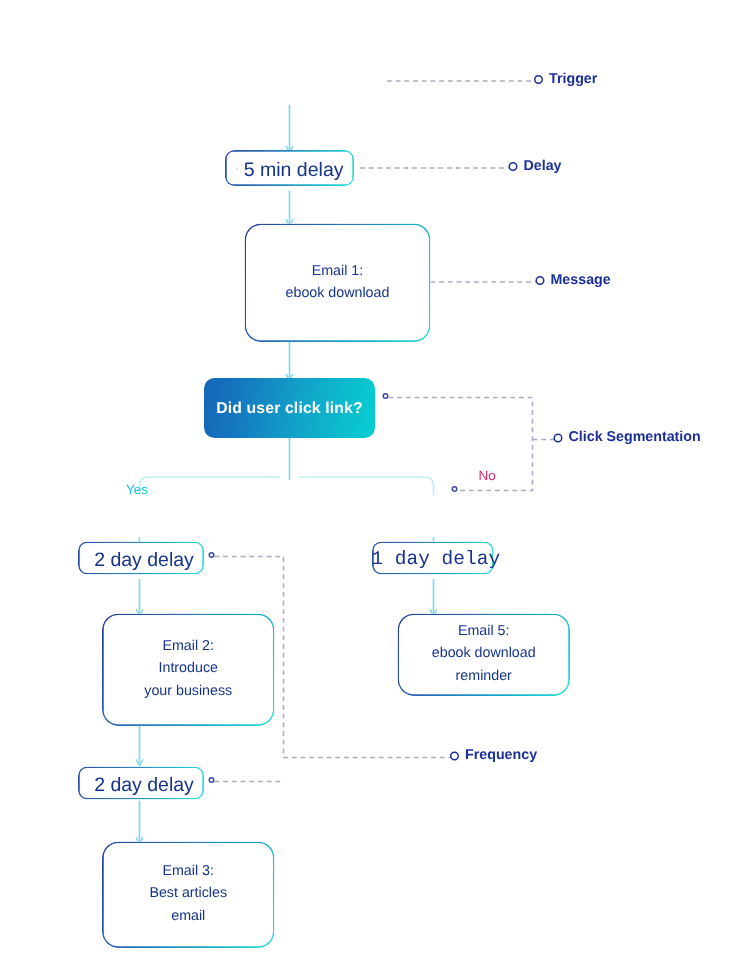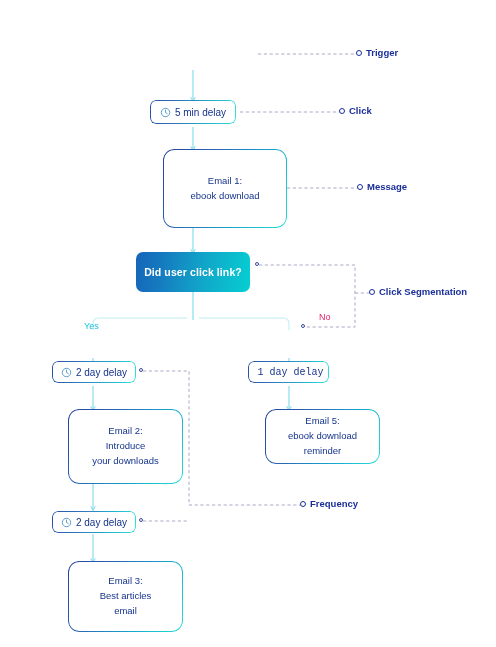--- a/index.html
+++ b/index.html
@@ -83,21 +83,21 @@
   .node-delay {
     position: absolute;
     box-sizing: border-box;
     border-radius: 6px;
     background: #ffffff;
     display: flex;
     align-items: center;
     justify-content: center;
     gap: 4px;
     color: #15348c;
-    font-size: 10px;
+    font-size: 13px;
     font-weight: normal;
     white-space: nowrap;
     padding: 0 7px;
   }
   .node-delay .pillborder {
     position: absolute;
     left: 0; top: 0; right: 0; bottom: 0;
     border-radius: 6px;
     padding: 1px;
     background: linear-gradient(105deg, #2a4ea6 0%, #2f78bd 35%, #21b5cf 72%, #36e2da 100%);
@@ -234,21 +234,21 @@
       <path d="M6,3.3 L6,6 L7.9,7.1" fill="none" stroke="#3f8fc4" stroke-width="0.9" stroke-linecap="round"></path>
     </svg>
     <span class="dlabel">1 day delay</span>
   </div>
 
   <div class="node-card" style="left:36px; top:409px; width:115px; height:75px;">
     <span class="cardborder"></span>
     <span class="cardtext">
       <span>Email 2:</span><br>
       <span>Introduce</span><br>
-      <span>your downloads</span>
+      <span>your business</span>
     </span>
   </div>
 
   <div class="node-card" style="left:233px; top:409px; width:115px; height:55px;">
     <span class="cardborder"></span>
     <span class="cardtext">
       <span>Email 5:</span><br>
       <span>ebook download</span><br>
       <span>reminder</span>
     </span>
@@ -277,21 +277,21 @@
   <div class="wire-dot" style="left:139px; top:368px;"></div>
   <div class="wire-dot" style="left:139px; top:518px;"></div>
 
   <div class="annotation" style="left:356px; top:47px;">
     <span class="anno-dot"></span>
     <span>Trigger</span>
   </div>
 
   <div class="annotation" style="left:339px; top:105px;">
     <span class="anno-dot"></span>
-    <span>Click</span>
+    <span>Delay</span>
   </div>
 
   <div class="annotation" style="left:357px; top:181px;">
     <span class="anno-dot"></span>
     <span>Message</span>
   </div>
 
   <div class="annotation" style="left:369px; top:286px;">
     <span class="anno-dot"></span>
     <span>Click Segmentation</span>

